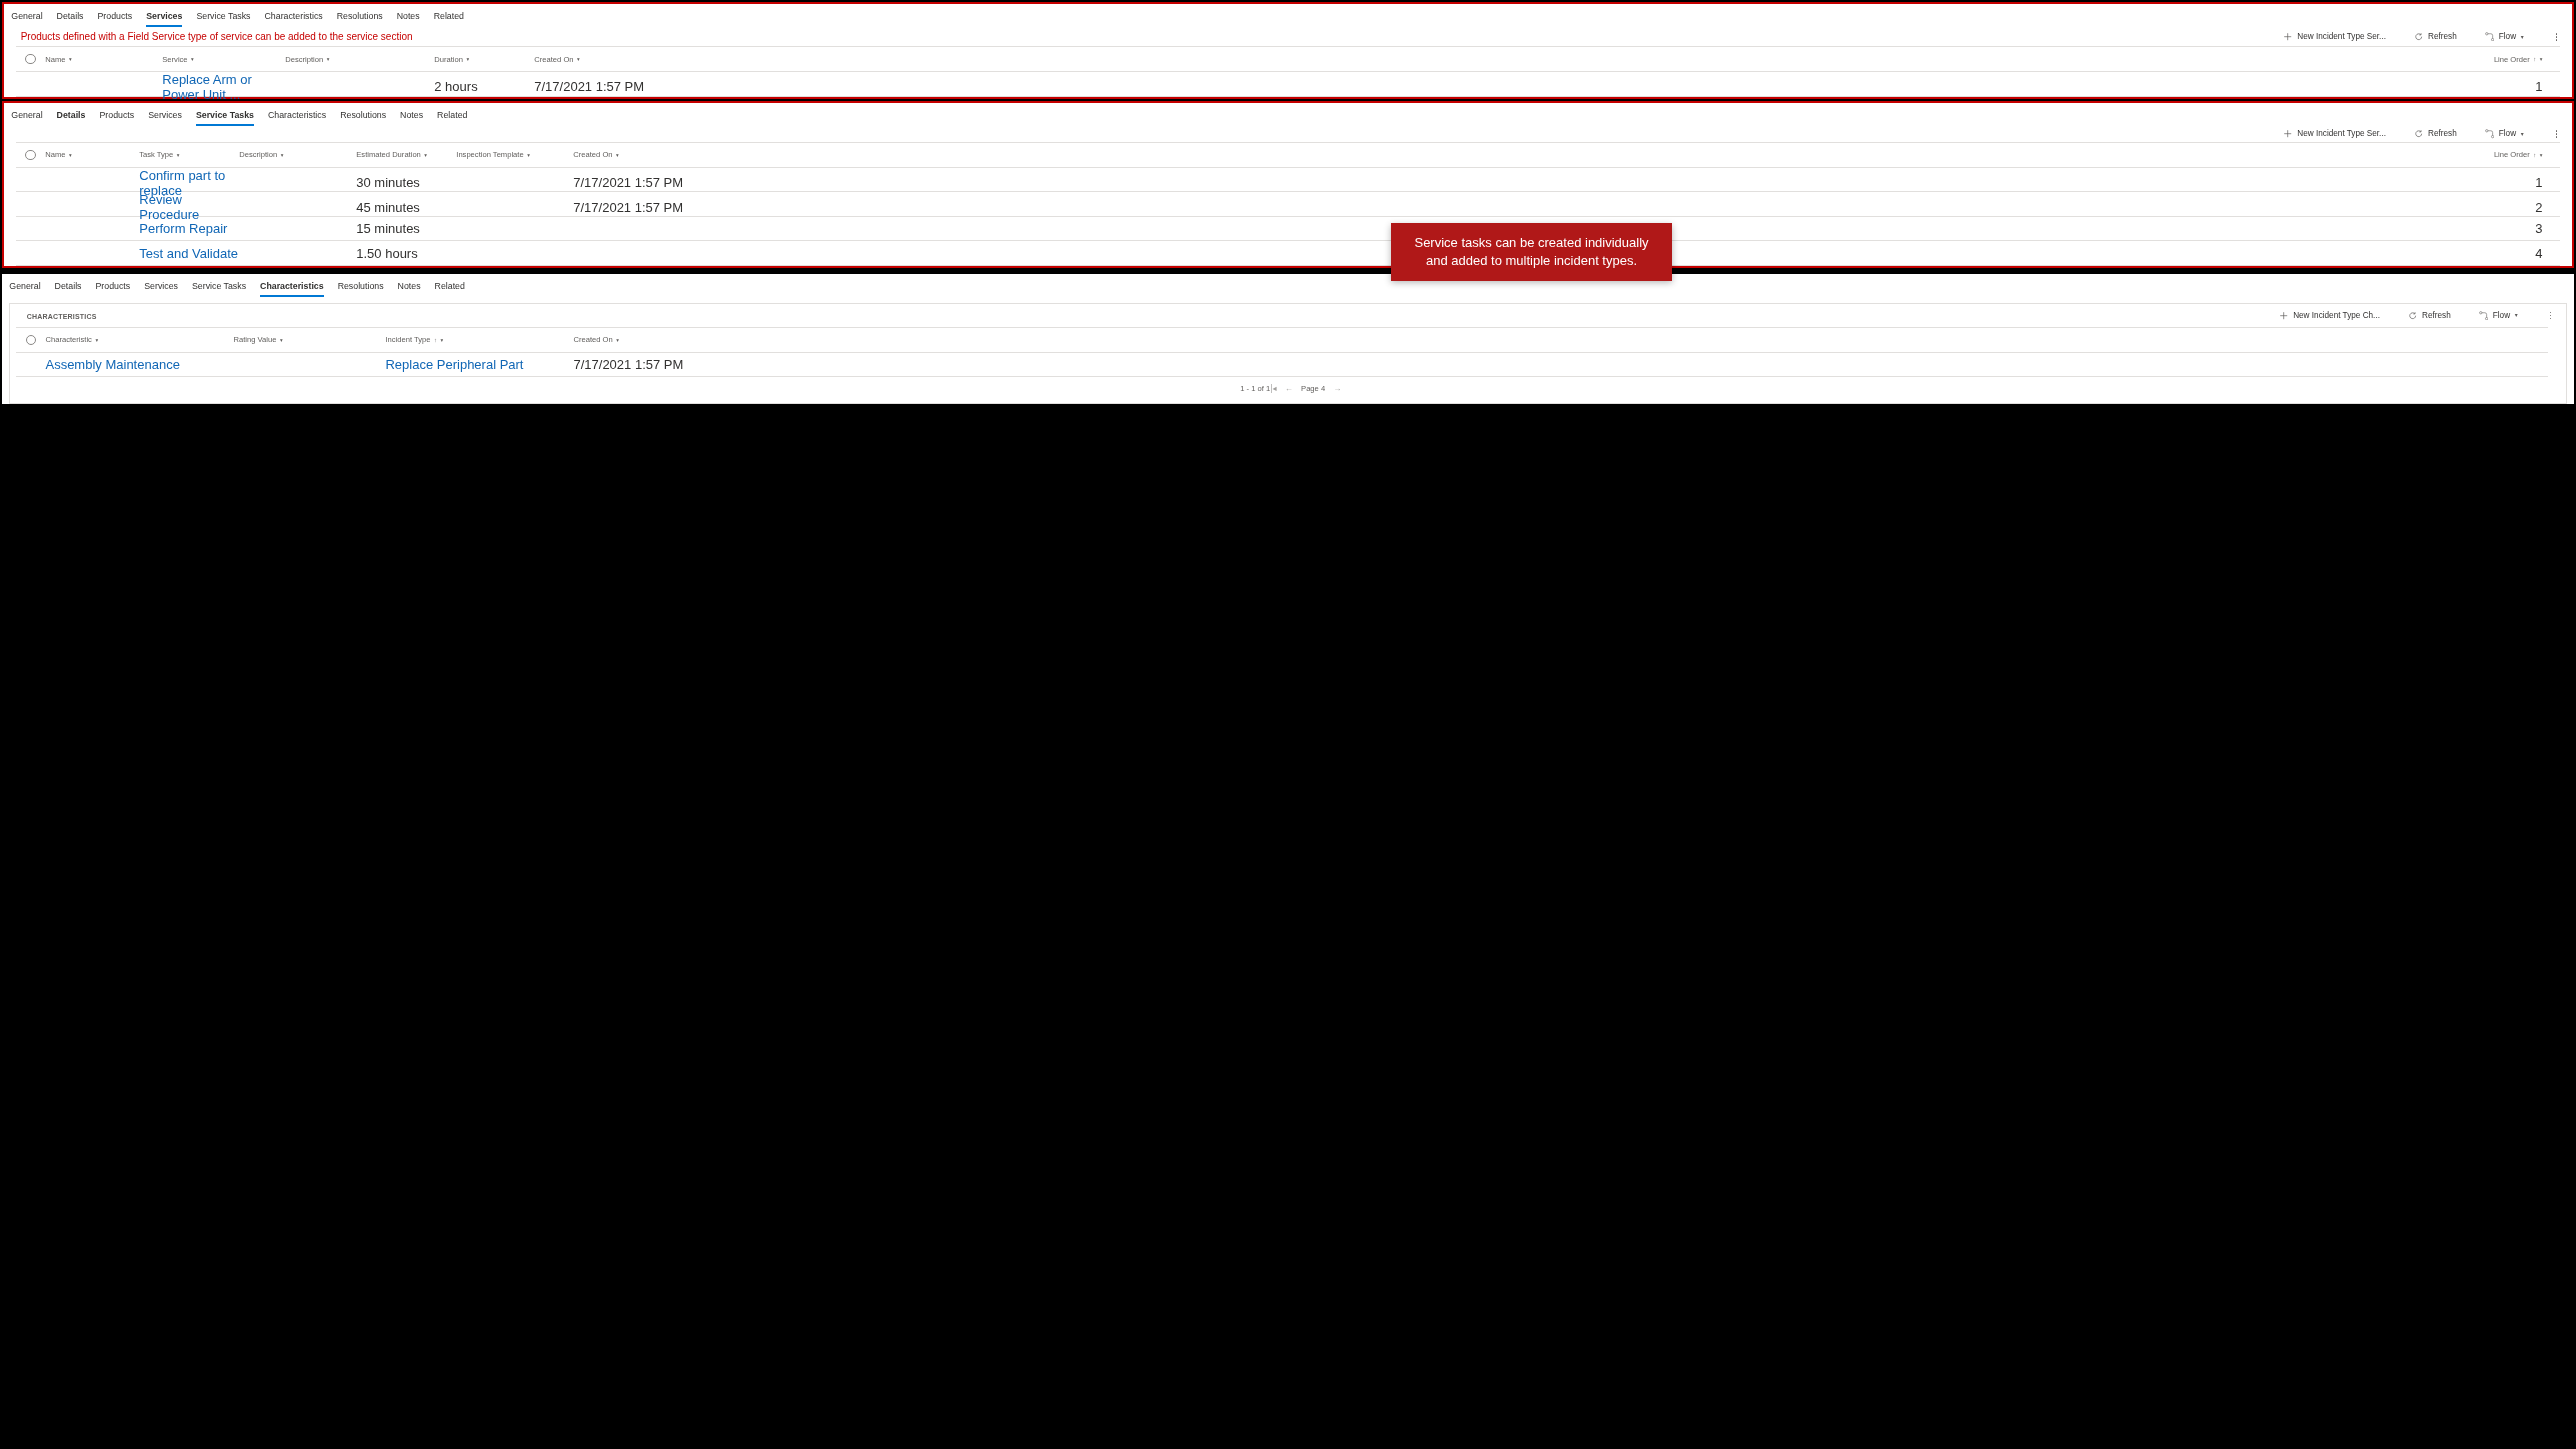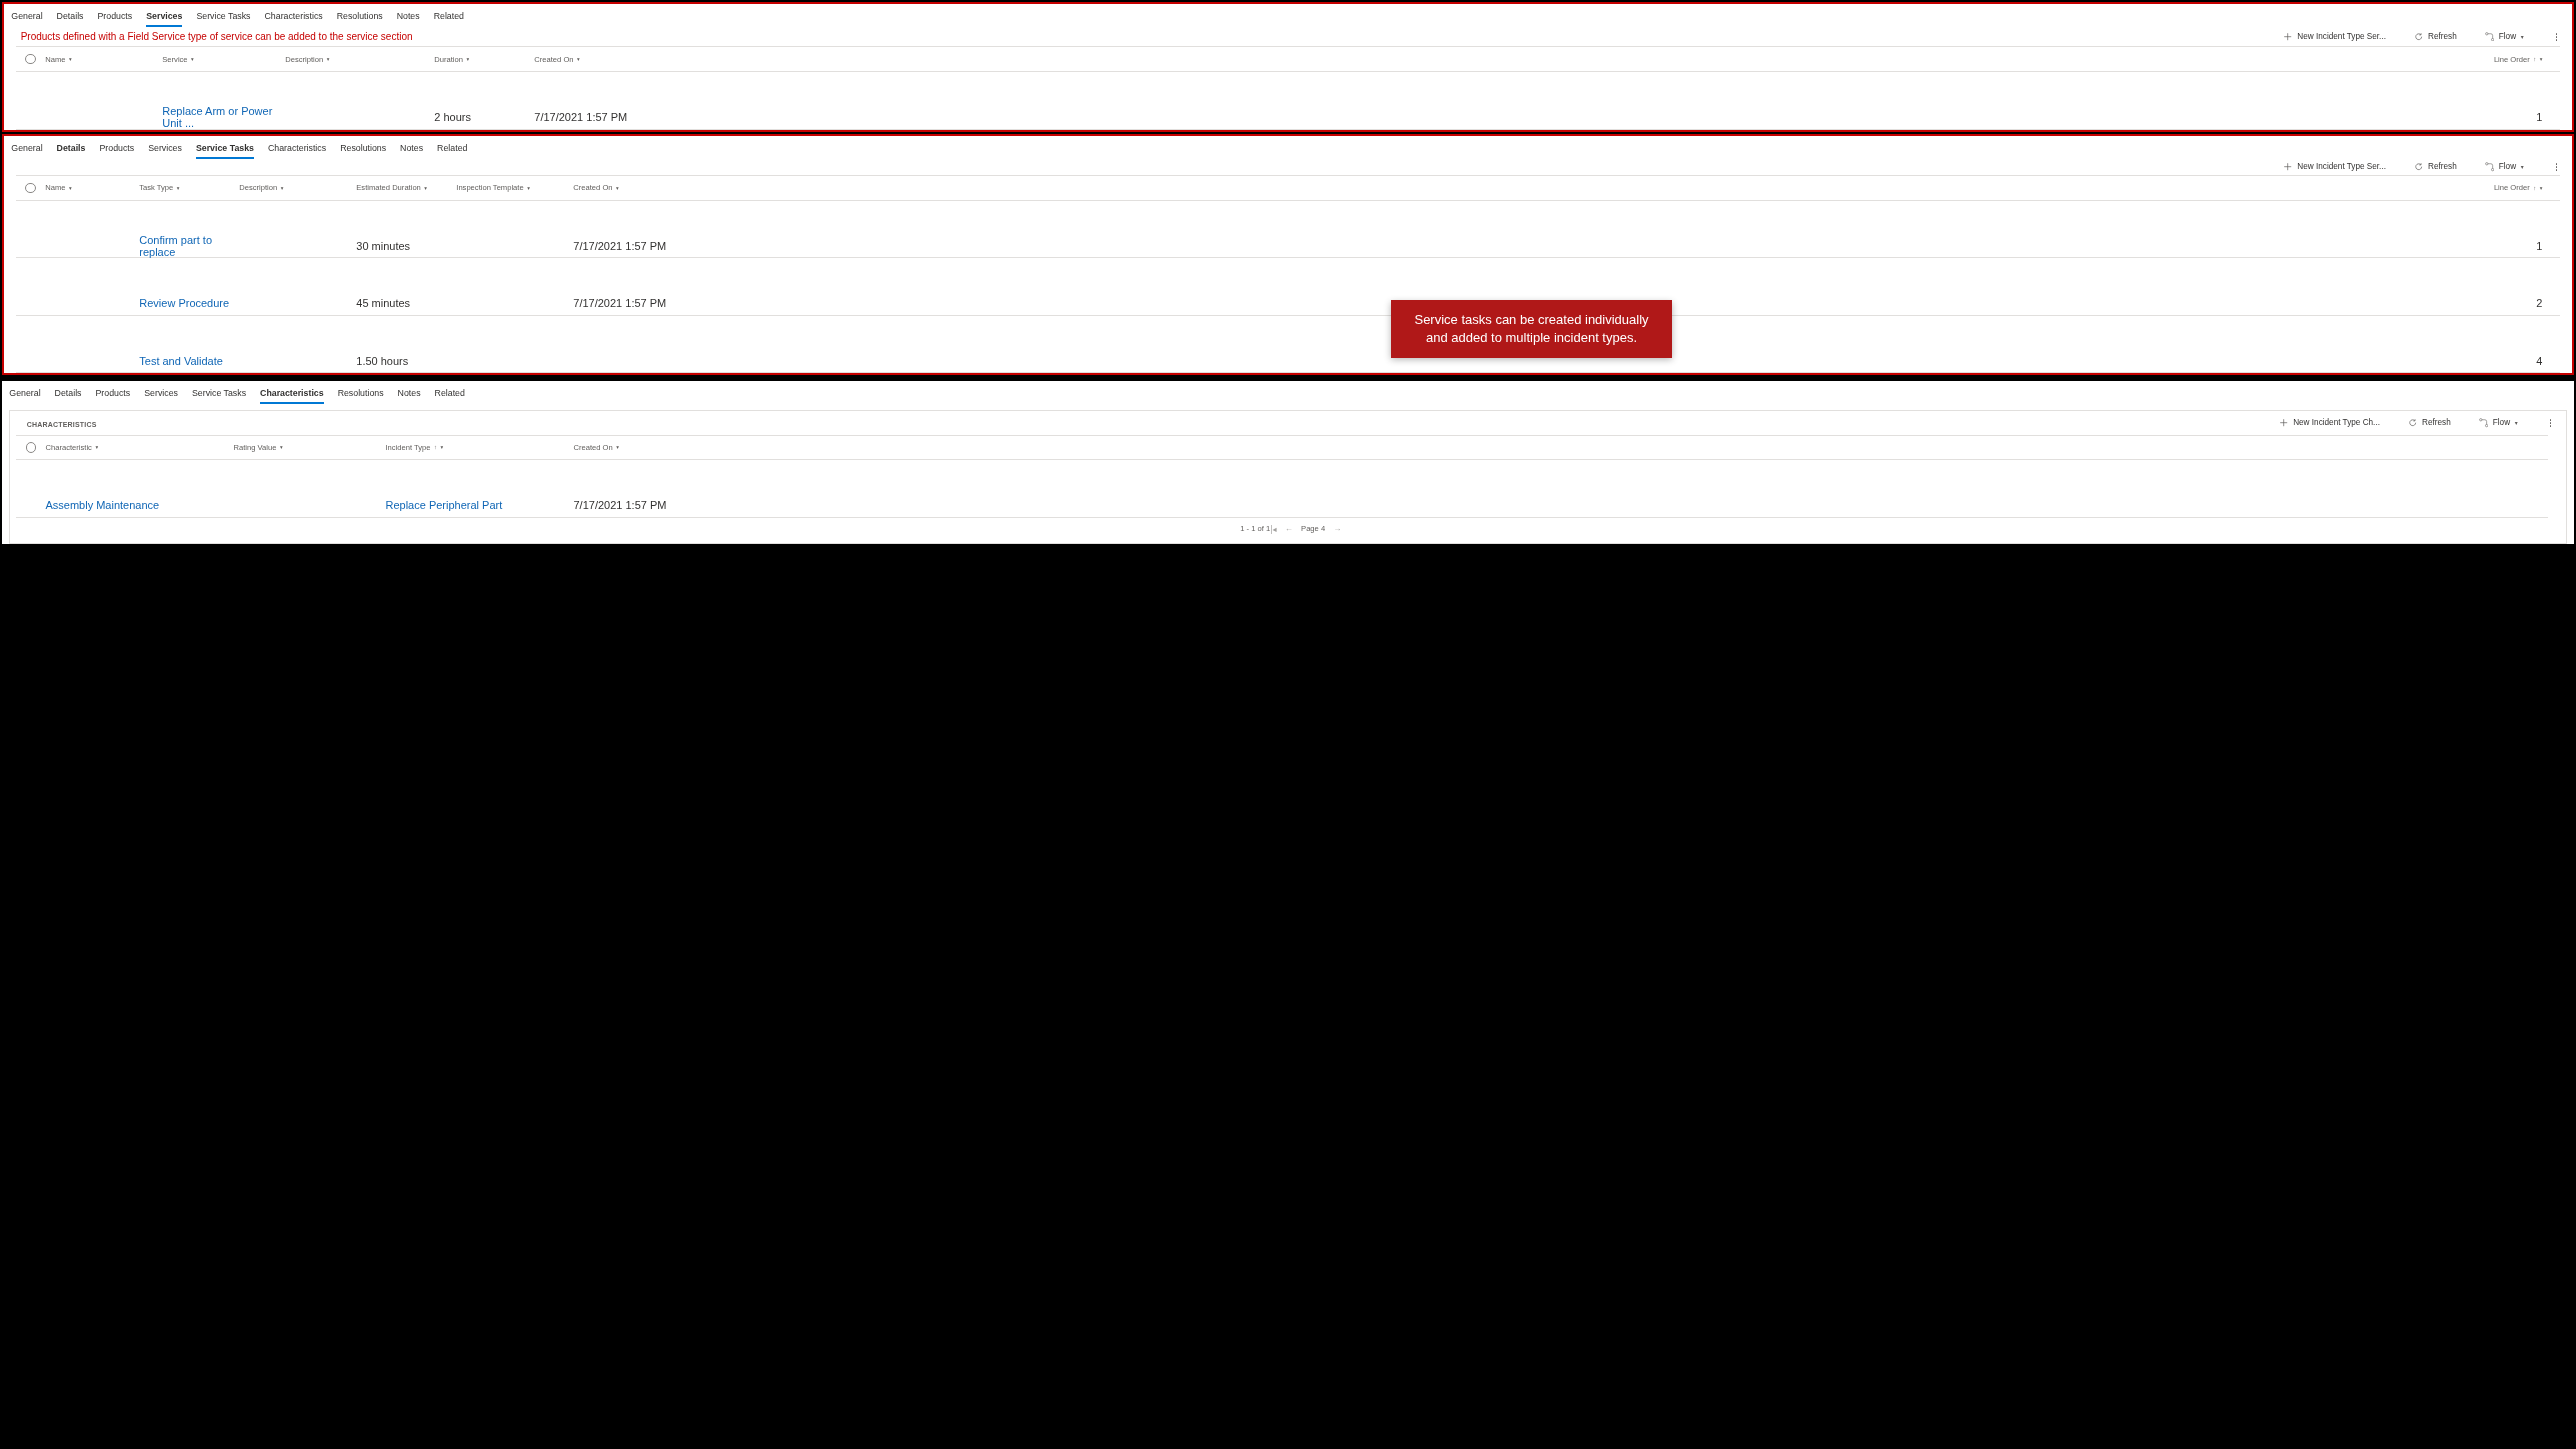--- a/index.html
+++ b/index.html
@@ -14,21 +14,21 @@
   .red-caption { color:#c60000; font-size:10px; padding: 3.5px 8.2px 4.7px 8.2px; }
   .toolbar-row { display:flex; align-items:center; justify-content: space-between; padding: 0 10.6px 0 8.2px; }
   .toolbar { display:flex; gap: 28px; align-items:center; margin-left:auto; padding: 3.5px 0; }
   .tool-btn { display:flex; align-items:center; gap:4.7px; cursor:pointer; font-size:8.2px; color:#323130; }
   .tool-btn .chev { font-size:5.9px; color:#605e5c; }
   .icon { width:9.4px; height:9.4px; display:inline-flex; align-items:center; justify-content:center; }
   .icon svg { width:9.4px; height:9.4px; }
   .grid { width: calc(100% - 23.4px); margin: 0 11.7px; border-top:0.6px solid #e1dfdd; }
   .ghead, .grow { display:grid; align-items:center; border-bottom:0.6px solid #e1dfdd; }
   .ghead { font-size:7.6px; color:#605e5c; height:24.6px; padding: 0 5.9px; }
-  .grow { height:24.6px; padding: 0 5.9px; font-size:11px;margin-top:33px; }
+  .grow { height:24.6px; padding: 0 5.9px; font-size:13px; }
   .ghead .sel, .grow .sel { width:17.6px; display:flex; justify-content:center; }
   .circle { width:10.6px; height:10.6px; border:0.6px solid #8a8886; border-radius:50%; }
   .colhdr { display:flex; align-items:center; gap:3.5px; cursor:pointer; }
   .sort-up { font-size:5.9px; }
   .chev-d { font-size:5.3px; color:#605e5c; }
   a.link { color:#1066b5; text-decoration:none; }
   
   .g1 .ghead, .g1 .grow { grid-template-columns: 23.4px 117px 123px 149px 100px 141px 1fr; }
   .g1 .lineorder { text-align:right; padding-right:11.7px; }
   
@@ -247,20 +247,30 @@
             <div><a class="link">Review Procedure</a></div>
             <div></div>
             <div>45 minutes</div>
             <div></div>
             <div>7/17/2021 1:57 PM</div>
             <div class="lineorder">2</div>
           </div>
           <div class="grow">
             <div class="sel"></div>
             <div></div>
+            <div><a class="link">Perform Repair</a></div>
+            <div></div>
+            <div>15 minutes</div>
+            <div></div>
+            <div></div>
+            <div class="lineorder">3</div>
+          </div>
+          <div class="grow">
+            <div class="sel"></div>
+            <div></div>
             <div><a class="link">Test and Validate</a></div>
             <div></div>
             <div>1.50 hours</div>
             <div></div>
             <div></div>
             <div class="lineorder">4</div>
           </div>
         </div>
     </div>
   </div>

